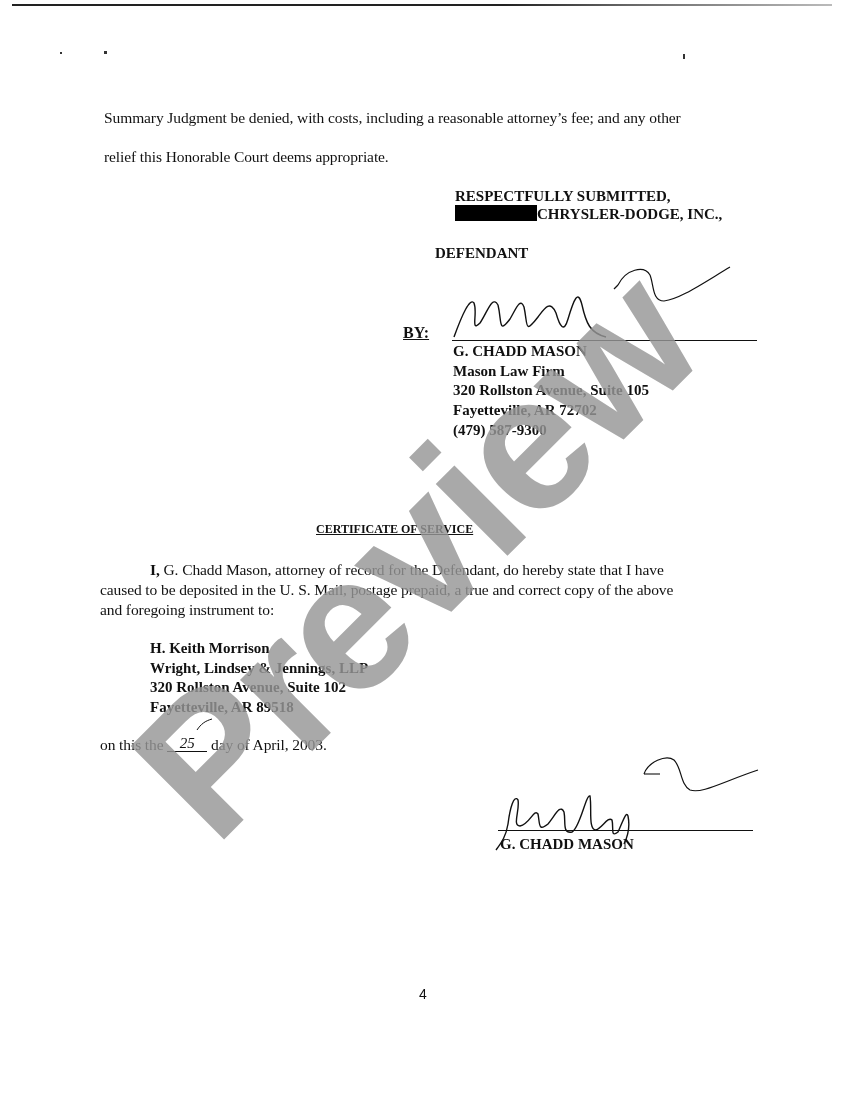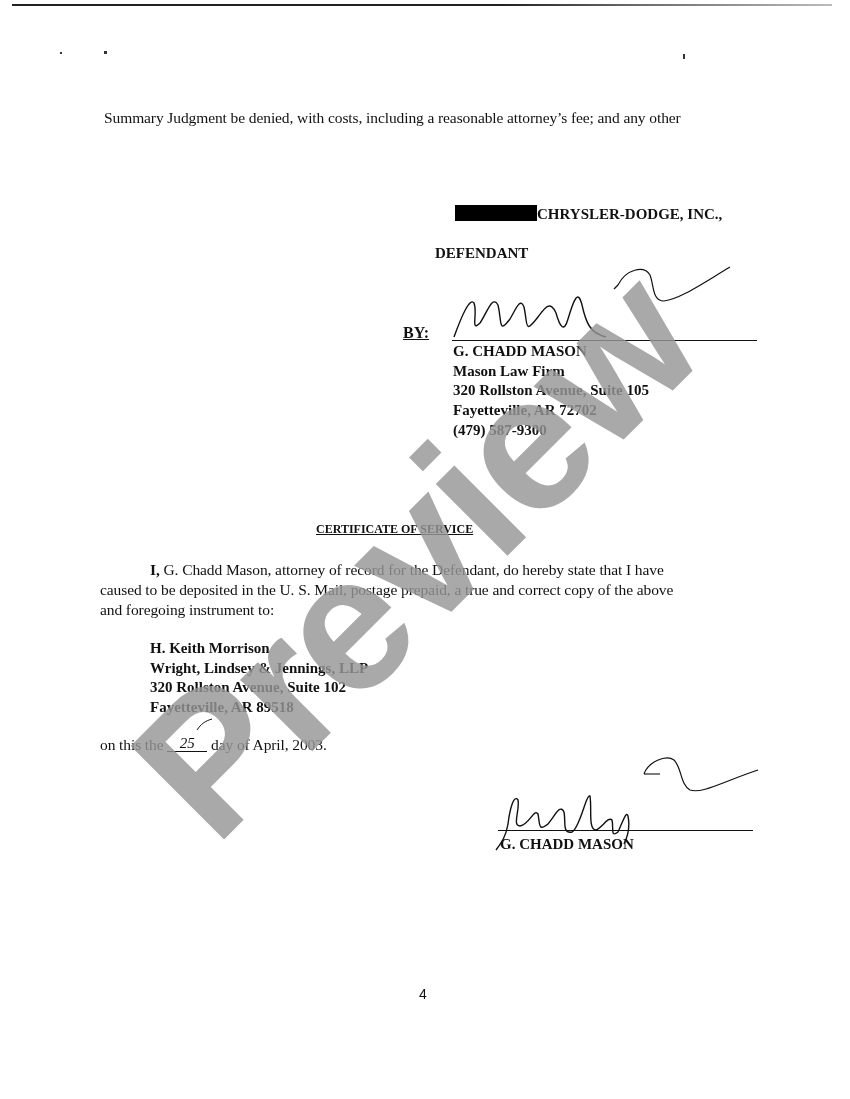--- a/index.html
+++ b/index.html
@@ -30,21 +30,23 @@
 <body>
 
 <div class="page">
 
   <div class="topline"></div>
   <div class="speck" style="left:104px;top:51px;"></div>
   <div class="speck" style="left:60px;top:52px;width:2px;height:2px;"></div>
   <div class="speck" style="left:683px;top:54px;width:2px;height:5px;"></div>
 
   <div class="abs body-text" style="left:104px;top:109px;">Summary Judgment be denied, with costs, including a reasonable attorney’s fee; and any other</div>
+  <div class="abs body-text" style="left:104px;top:148px;">relief this Honorable Court deems appropriate.</div>
 
+  <div class="abs sig-block" style="left:455px;top:187px;">RESPECTFULLY SUBMITTED,</div>
   <div class="abs sig-block" style="left:434px;top:205px;margin-left:21px;">
     <span class="redact"></span><span>CHRYSLER-DODGE, INC.,</span>
   </div>
   <div class="abs sig-block" style="left:435px;top:244px;">DEFENDANT</div>
 
   <div class="abs sig-block" style="left:403px;top:323px;font-size:16px;text-decoration:underline;">BY:</div>
   <div class="rule" style="left:452px;top:340px;width:305px;"></div>
 
   <svg class="sig" style="left:440px;top:255px;" width="300" height="95">
     <path d="M14,82 C22,60 30,42 34,48 C38,58 30,78 40,68 C48,56 52,40 58,50 C62,66 58,80 70,64 C76,54 80,42 84,52 C88,70 84,80 98,62 C104,54 110,44 116,58 C120,72 124,78 128,64 C134,44 138,34 142,50 C146,68 150,78 166,82" fill="none" stroke="#111" stroke-width="1.4"></path>

